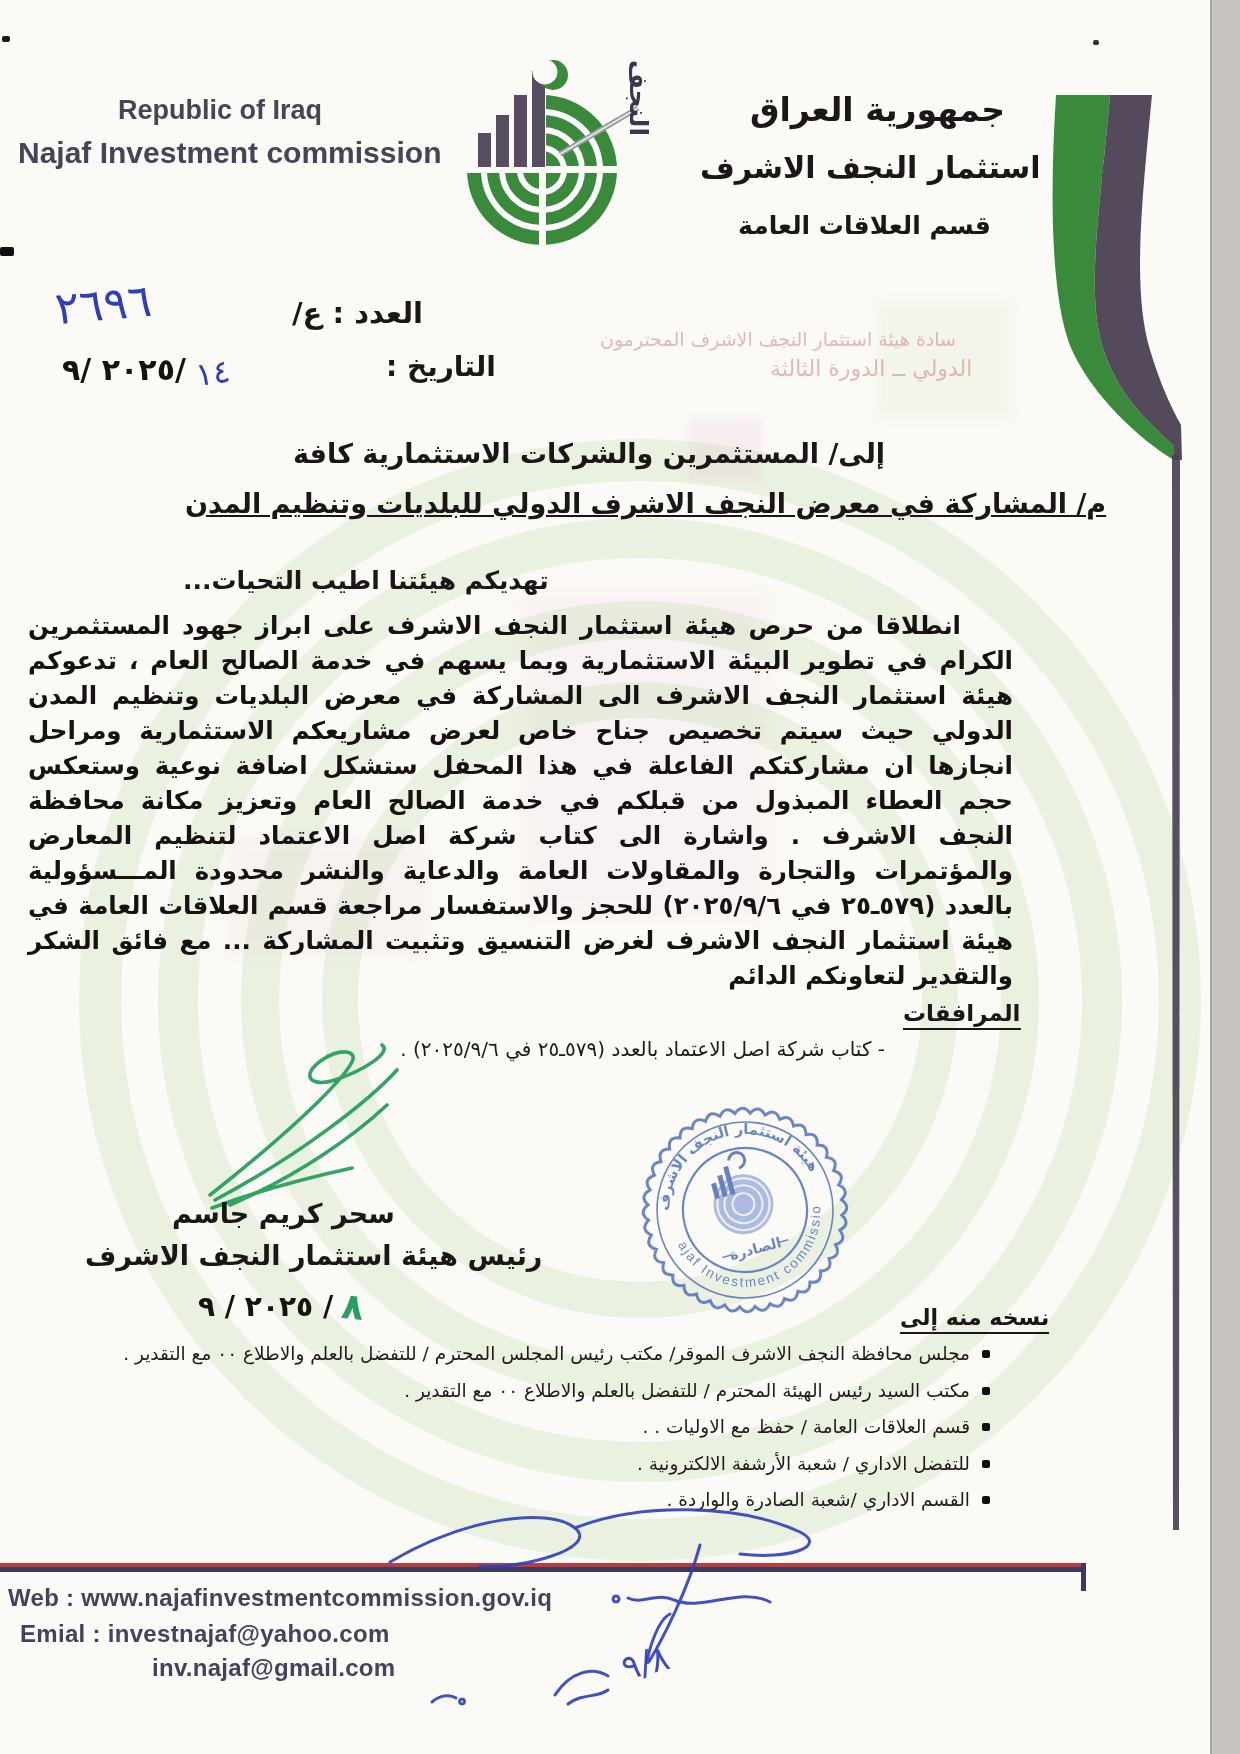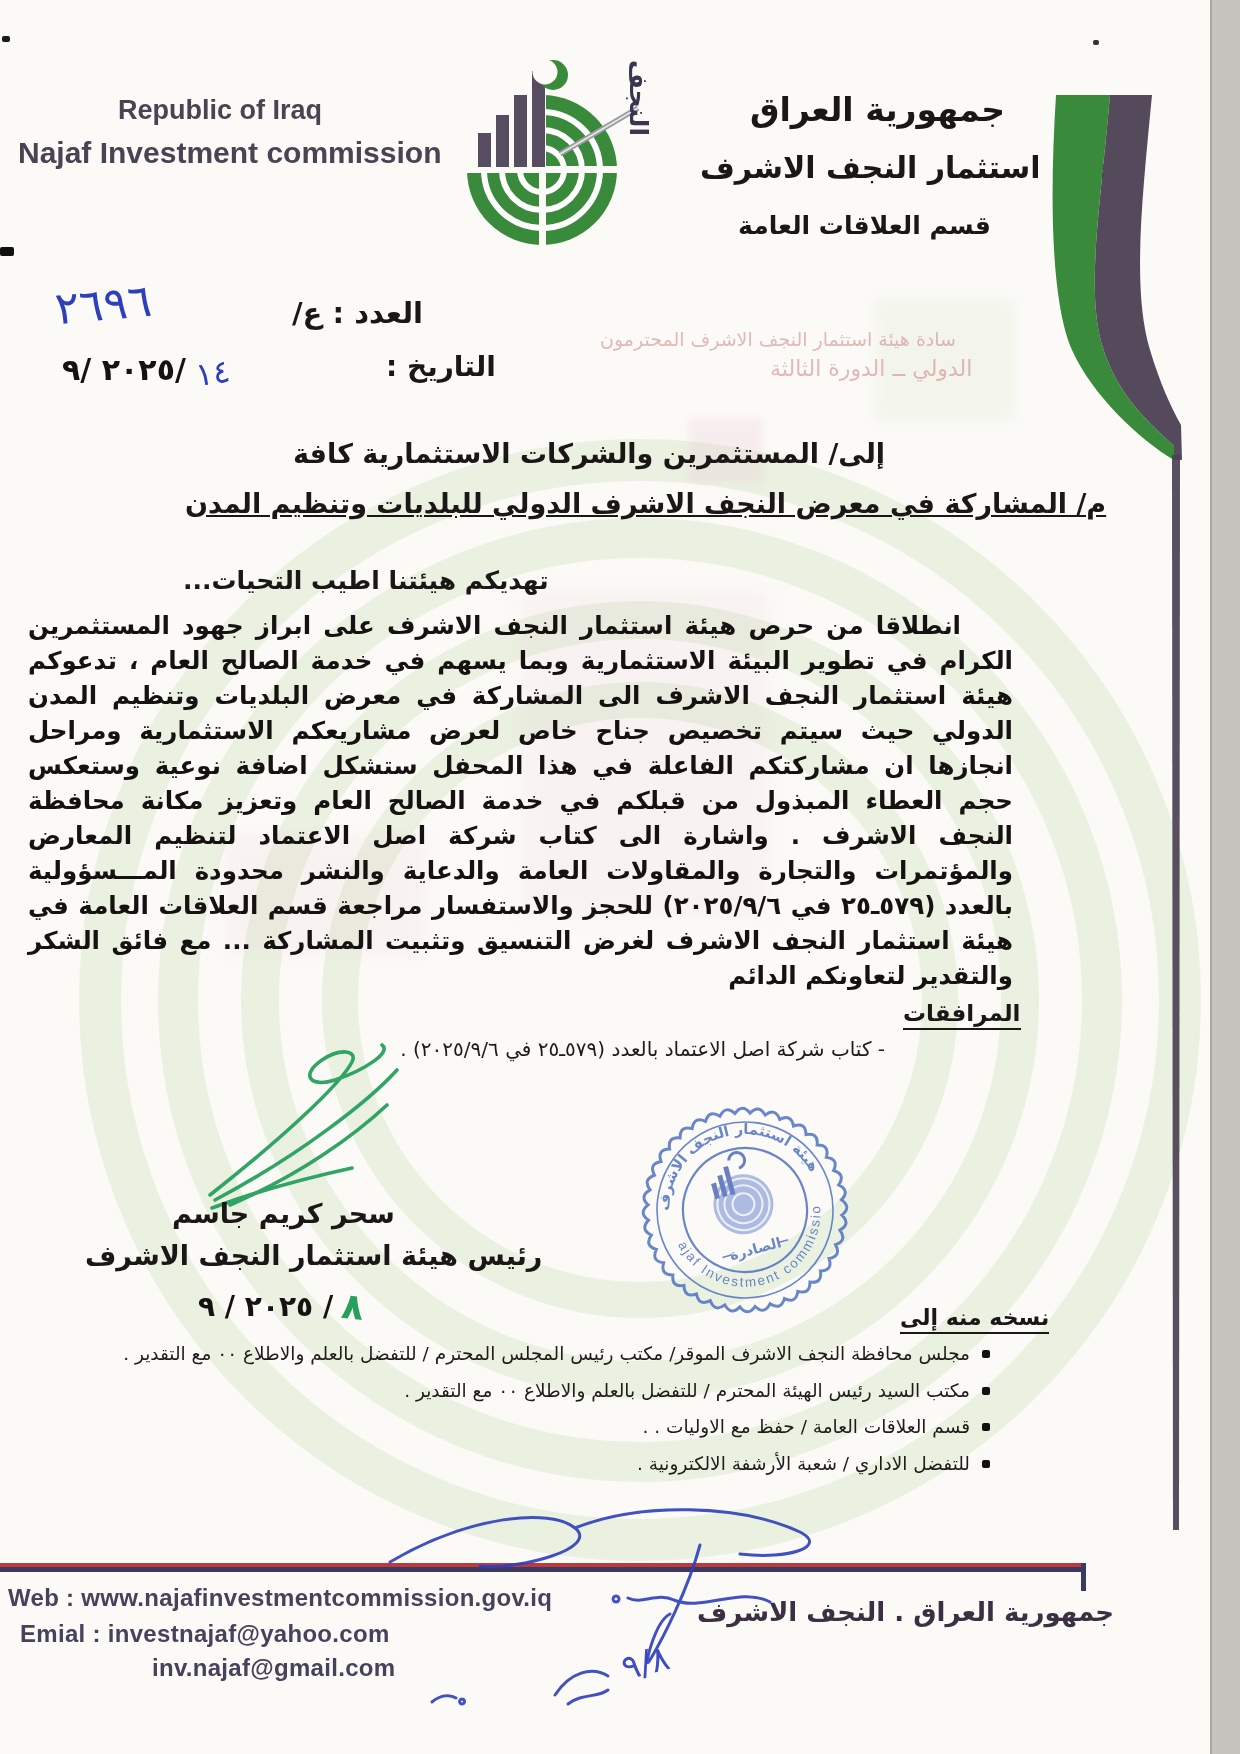--- a/index.html
+++ b/index.html
@@ -165,37 +165,37 @@
       <line x1="24" y1="40" x2="34" y2="40" stroke-width="1.5"></line>
     </g>
   </svg>
 
   <div class="abs ar bold nowrap uline" style="left:900px;top:1305px;font-size:22px;">نسخه منه إلى</div>
   <ul class="abs copies" style="right:248px;top:1336px;margin:0;padding:0;">
     <li>مجلس محافظة النجف الاشرف الموقر/  مكتب رئيس المجلس  المحترم /  للتفضل بالعلم والاطلاع ٠٠ مع التقدير .</li>
     <li>مكتب السيد رئيس الهيئة المحترم / للتفضل بالعلم والاطلاع ٠٠ مع التقدير .</li>
     <li>قسم العلاقات العامة /  حفظ مع الاوليات . .</li>
     <li>للتفضل الاداري / شعبة  الأرشفة الالكترونية .</li>
+    <li>القسم الاداري  /شعبة الصادرة والواردة .</li>
   </ul>
 
   <div class="abs" style="left:0;top:1563px;width:1086px;height:3.5px;background:#c03a3a;"></div>
   <div class="abs" style="left:0;top:1566.5px;width:1086px;height:5px;background:#3c3a63;"></div>
   <div class="abs" style="left:1081px;top:1563px;width:5px;height:28px;background:#3c3a63;"></div>
 
   <div class="abs footer-line en" style="left:8px;top:1584px;">
     <span>Web :</span>
     <span>www.najafinvestmentcommission.gov.iq</span>
   </div>
   <div class="abs footer-line en" style="left:8px;top:1620px;margin-left:12px;">
     <span>Emial :</span>
     <span>investnajaf@yahoo.com</span>
   </div>
   <div class="abs footer-line en" style="left:152px;top:1654px;">inv.najaf@gmail.com</div>
 
-  <div class="abs ar bold nowrap" style="left:697px;top:1597px;font-size:26px;color:#3a3042;">جمهورية العراق . النجف الاشرف</div>
 
   <svg class="abs" style="left:370px;top:1490px;" width="470" height="250" viewBox="0 0 470 250">
     <g fill="none" stroke="#2d3fbd" stroke-width="3" stroke-linecap="round" opacity="0.9">
       <path d="M20,72 C100,25 180,18 205,38 C230,58 150,80 110,76"></path>
       <path d="M205,38 C270,12 370,14 430,42 C458,56 420,70 370,64"></path>
       <path d="M330,55 C318,100 292,150 280,170 C272,185 284,132 300,124"></path>
       <path d="M400,112 C370,96 332,122 304,110 C287,102 272,115 258,108"></path>
       <path d="M246,112 a3,3 0 1 1 .1,0"></path>
       <path d="M185,205 C200,182 222,176 238,186 M198,214 C212,203 228,208 238,200"></path>
       <path d="M62,212 C70,205 80,204 86,208 M92,214 a2.5,2.5 0 1 1 .1,0"></path>

